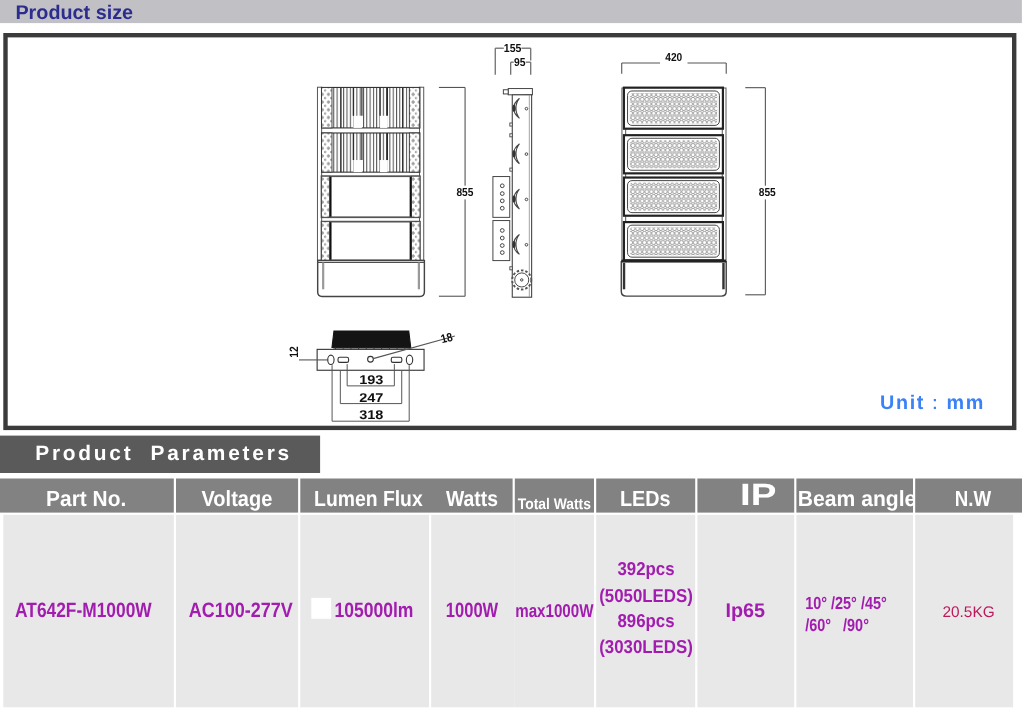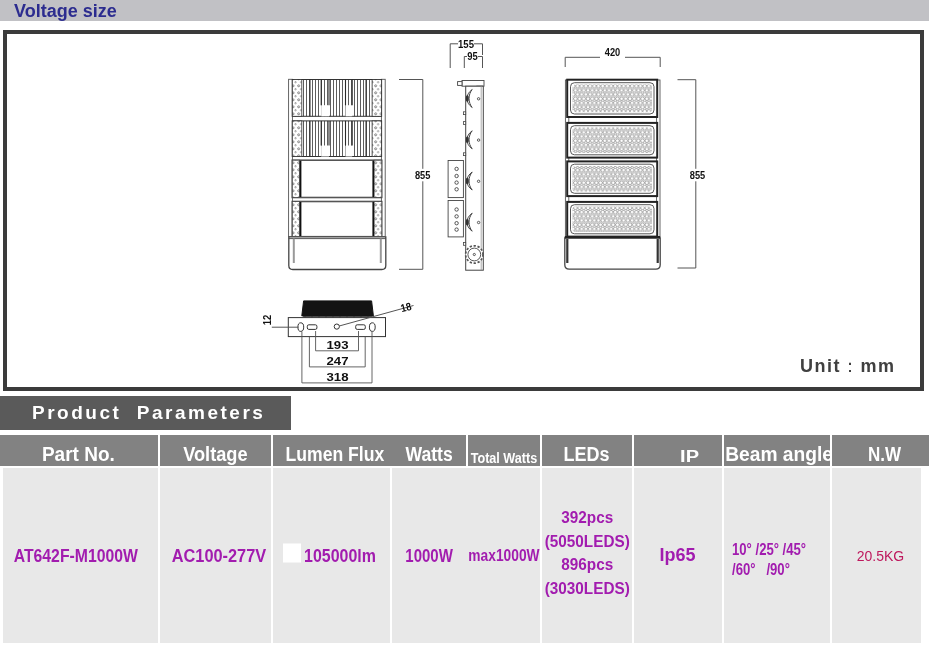--- a/index.html
+++ b/index.html
@@ -9,21 +9,21 @@
   .hdrcell{position:absolute;background:#828282;color:#ffffff;font-weight:bold;
            display:flex;align-items:flex-end;justify-content:center;padding-top:2px;box-sizing:border-box;}
   .datacell{position:absolute;background:#e8e8e8;color:#a21caf;font-weight:bold;
             display:flex;align-items:center;justify-content:center;text-align:center;}
 </style>
 </head>
 <body>
 
 <div class="abs" style="left:0;top:0;width:929px;height:21px;background:#c1c1c5;"></div>
 
-<div class="abs" style="left:14px;top:1px;color:#2c2c8f;font-weight:bold;font-size:18px;letter-spacing:0px;">Voltage size</div>
+<div class="abs" style="left:14px;top:1px;color:#2c2c8f;font-weight:bold;font-size:18px;letter-spacing:0px;">Product size</div>
 
 <div class="abs" style="left:3px;top:30px;width:913px;height:353px;border:4px solid #3b3b3b;background:#fff;"></div>
 
 <svg class="abs" style="left:0;top:0;" width="929" height="649" viewBox="0 0 929 649">
 <defs>
 
   <pattern id="fins" width="3" height="8" patternUnits="userSpaceOnUse">
     <rect width="3" height="8" fill="#ffffff"></rect>
     <rect x="0" y="0" width="0.9" height="8" fill="#4a4a4a"></rect>
   </pattern>
@@ -331,21 +331,21 @@
 <g>
   <g fill="none" stroke="#555" stroke-width="0.9">
     <line x1="301.9" y1="332" x2="301.9" y2="382.9"></line>
     <line x1="372" y1="332" x2="372" y2="382.9"></line>
     <line x1="301.9" y1="382.9" x2="372" y2="382.9"></line>
   </g>
   <text x="337.5" y="381.2" font-size="11.5" font-weight="bold" fill="#111" text-anchor="middle" textLength="22" lengthAdjust="spacingAndGlyphs">318</text>
 </g>
 </svg>
 
-<div class="abs" style="left:800px;top:354px;font-weight:bold;font-size:18px;color:#404040;letter-spacing:1.5px;">Unit<span style="font-weight:normal;">：</span>mm</div>
+<div class="abs" style="left:800px;top:354px;font-weight:bold;font-size:18px;color:#3b82f6;letter-spacing:1.5px;">Unit<span style="font-weight:normal;">：</span>mm</div>
 
 <div class="abs" style="left:0;top:396px;width:291px;height:34px;background:#5a5a5a;"></div>
 
 <div class="abs" style="left:32px;top:402px;color:#ffffff;font-weight:bold;font-size:19px;letter-spacing:2.5px;">Product&nbsp; Parameters</div>
 
 <div class="hdrcell" style="left:0;top:435px;width:157.5px;height:31px;font-size:20px;">
     <span style="display:inline-block;transform:scaleX(0.95);">Part&nbsp;No.</span>
   </div>
 
 <div class="hdrcell" style="left:159.5px;top:435px;width:111px;height:31px;font-size:20px;">
@@ -358,21 +358,21 @@
 </div>
 
 <div class="hdrcell" style="left:468px;top:435px;width:72px;height:31px;font-size:14px;">
     <span style="display:inline-block;transform:scaleX(0.9);">Total&nbsp;Watts</span>
   </div>
 
 <div class="hdrcell" style="left:542px;top:435px;width:89.5px;height:31px;font-size:20px;">
     <span style="display:inline-block;transform:scaleX(0.9);">LEDs</span>
   </div>
 
-<div class="hdrcell" style="left:633.5px;top:435px;width:88px;height:31px;font-size:16px;padding-left:24px;">
+<div class="hdrcell" style="left:633.5px;top:435px;width:88px;height:31px;font-size:28px;padding-left:24px;">
     <span style="display:inline-block;transform:scaleX(1.25);">IP</span>
   </div>
 
 <div class="hdrcell" style="left:723.5px;top:435px;width:106px;height:31px;font-size:20px;padding-left:6px;">
     <span style="display:inline-block;white-space:nowrap;transform:scaleX(0.96);">Beam&nbsp;angle</span>
   </div>
 
 <div class="hdrcell" style="left:831.5px;top:435px;width:105px;height:31px;font-size:20px;">
     <span style="display:inline-block;transform:scaleX(0.85);">N.W</span>
   </div>

